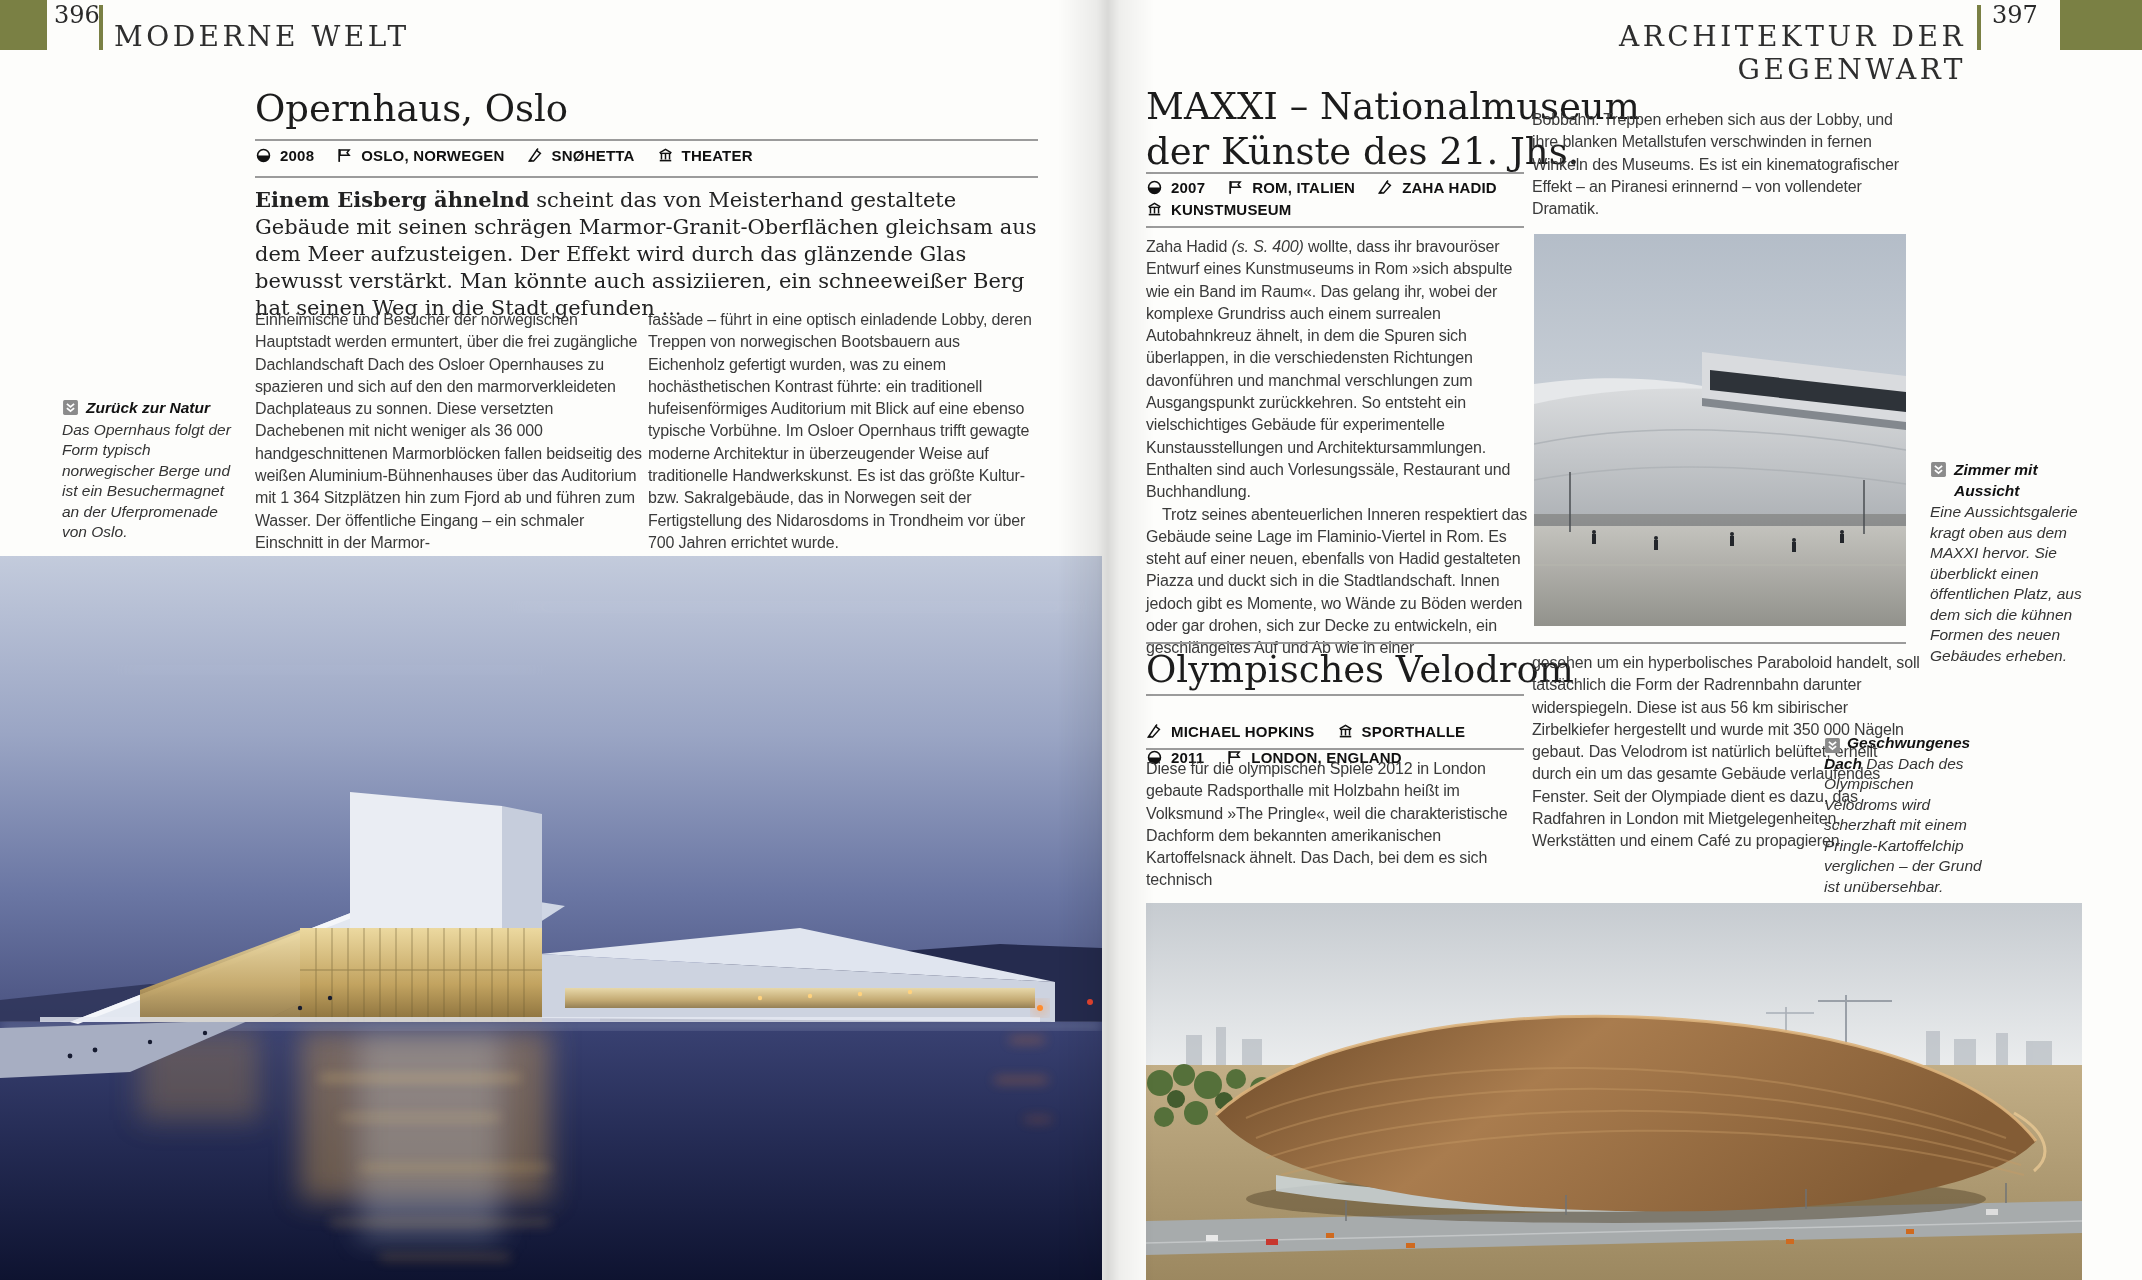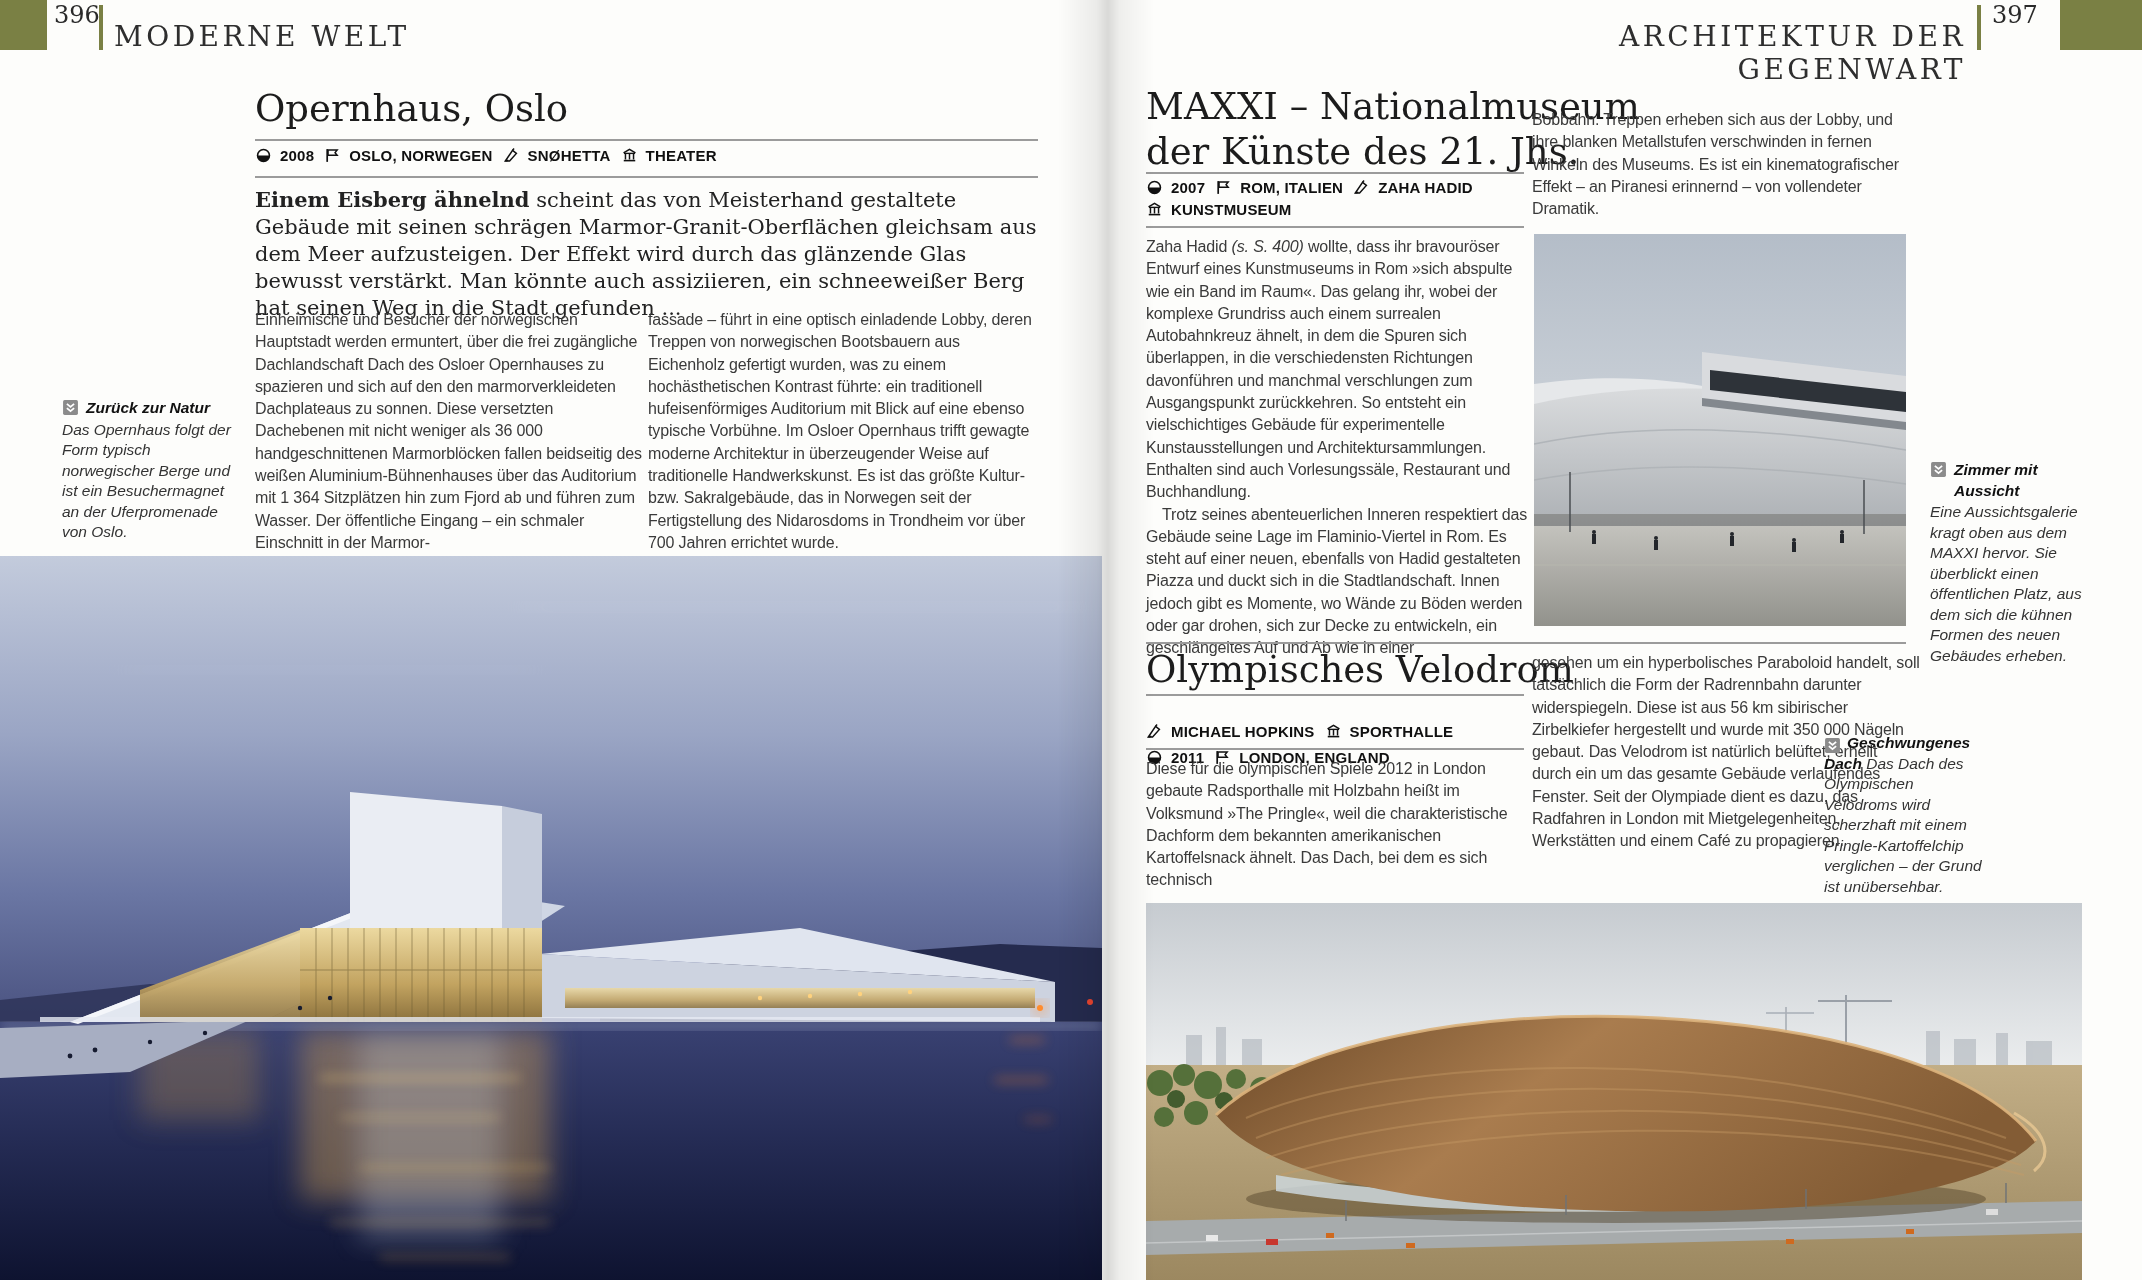--- a/index.html
+++ b/index.html
@@ -5,21 +5,21 @@
   html,body{margin:0;padding:0;}
   body{width:2142px;height:1280px;background:#fdfdfb;overflow:hidden;
        font-family:"Liberation Sans",sans-serif;}
   #spread{position:relative;width:2142px;height:1280px;}
   .abs{position:absolute;}
   .accent{background:#7a8044;}
   .pageno{font-family:"DejaVu Serif",serif;font-size:24px;color:#2a2a2a;line-height:1.1;}
   .section-title{font-family:"DejaVu Serif",serif;font-size:28px;color:#2e2e2e;letter-spacing:3.5px;}
   .art-title{font-family:"DejaVu Serif",serif;font-size:37px;color:#1c1c1c;line-height:45px;}
   .rule{background:#9b9b9b;height:2px;}
-  .meta{display:flex;gap:10px;align-items:center;font-weight:bold;font-size:15px;color:#101010;letter-spacing:.2px;}
+  .meta{display:flex;gap:22px;align-items:center;font-weight:bold;font-size:15px;color:#101010;letter-spacing:.2px;}
   .meta-item{display:flex;gap:8px;align-items:center;white-space:nowrap;}
   .mi{width:17px;height:17px;flex:0 0 auto;}
   .intro{font-family:"DejaVu Serif",serif;font-size:21px;line-height:27px;color:#222;}
   .bodytext{font-size:16px;line-height:22.3px;color:#3a3a3a;letter-spacing:-.15px;}
   .bodytext p{margin:0;}
   .bodytext p.indent{text-indent:16px;}
   .ref{font-style:italic;}
   .sidebar{font-size:15.5px;line-height:20.5px;color:#333;font-style:italic;}
   .sb-head{display:flex;gap:7px;align-items:flex-start;font-weight:bold;color:#111;margin-bottom:1px;}
   .sb-icon{width:17px;height:17px;flex:0 0 auto;margin-top:1px;}

